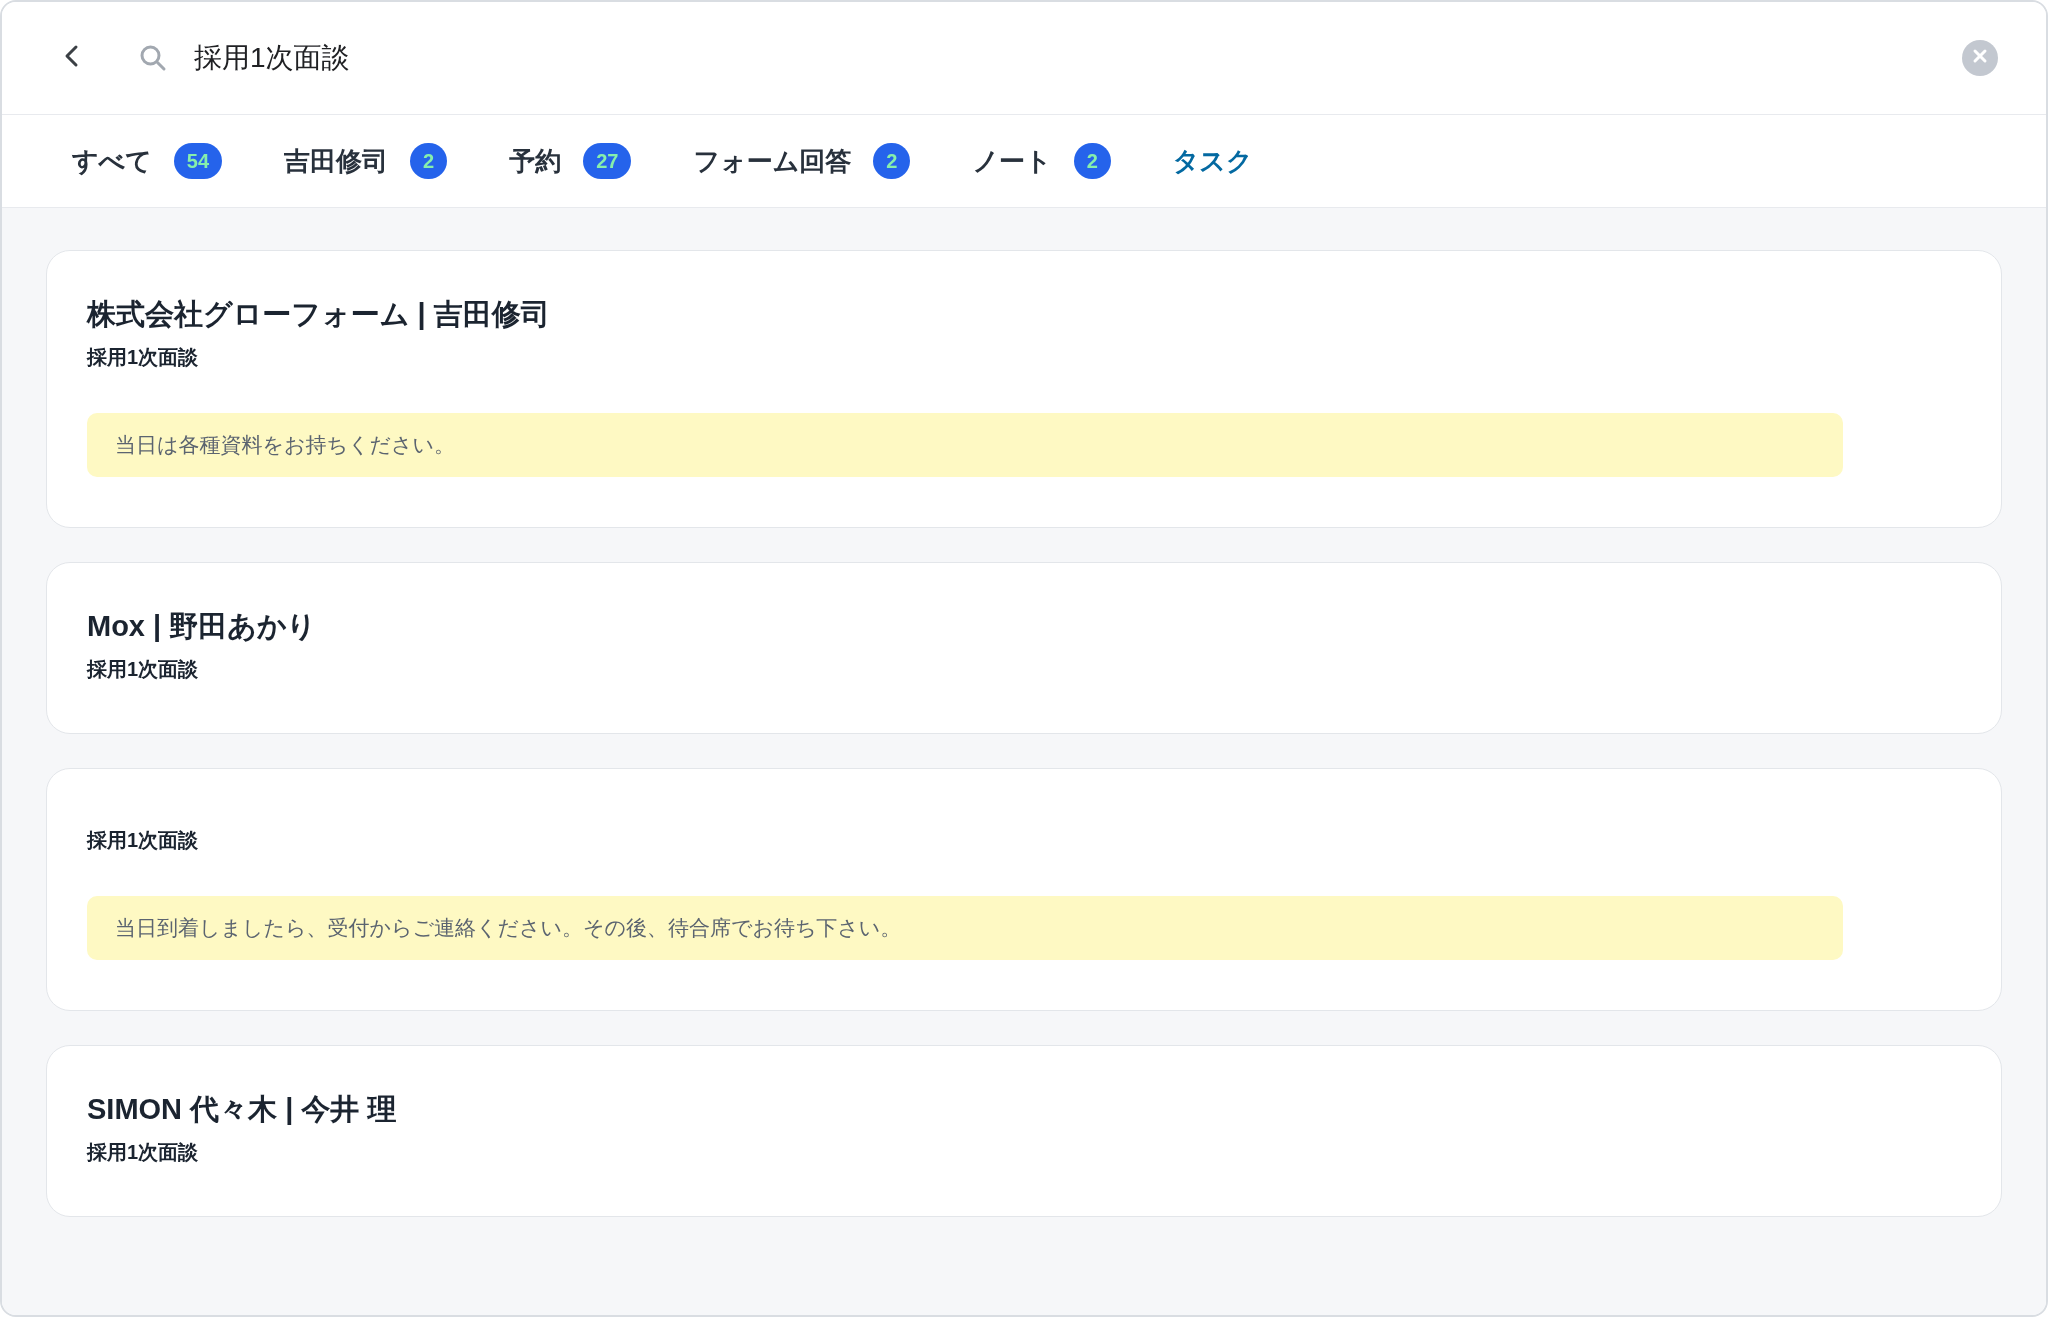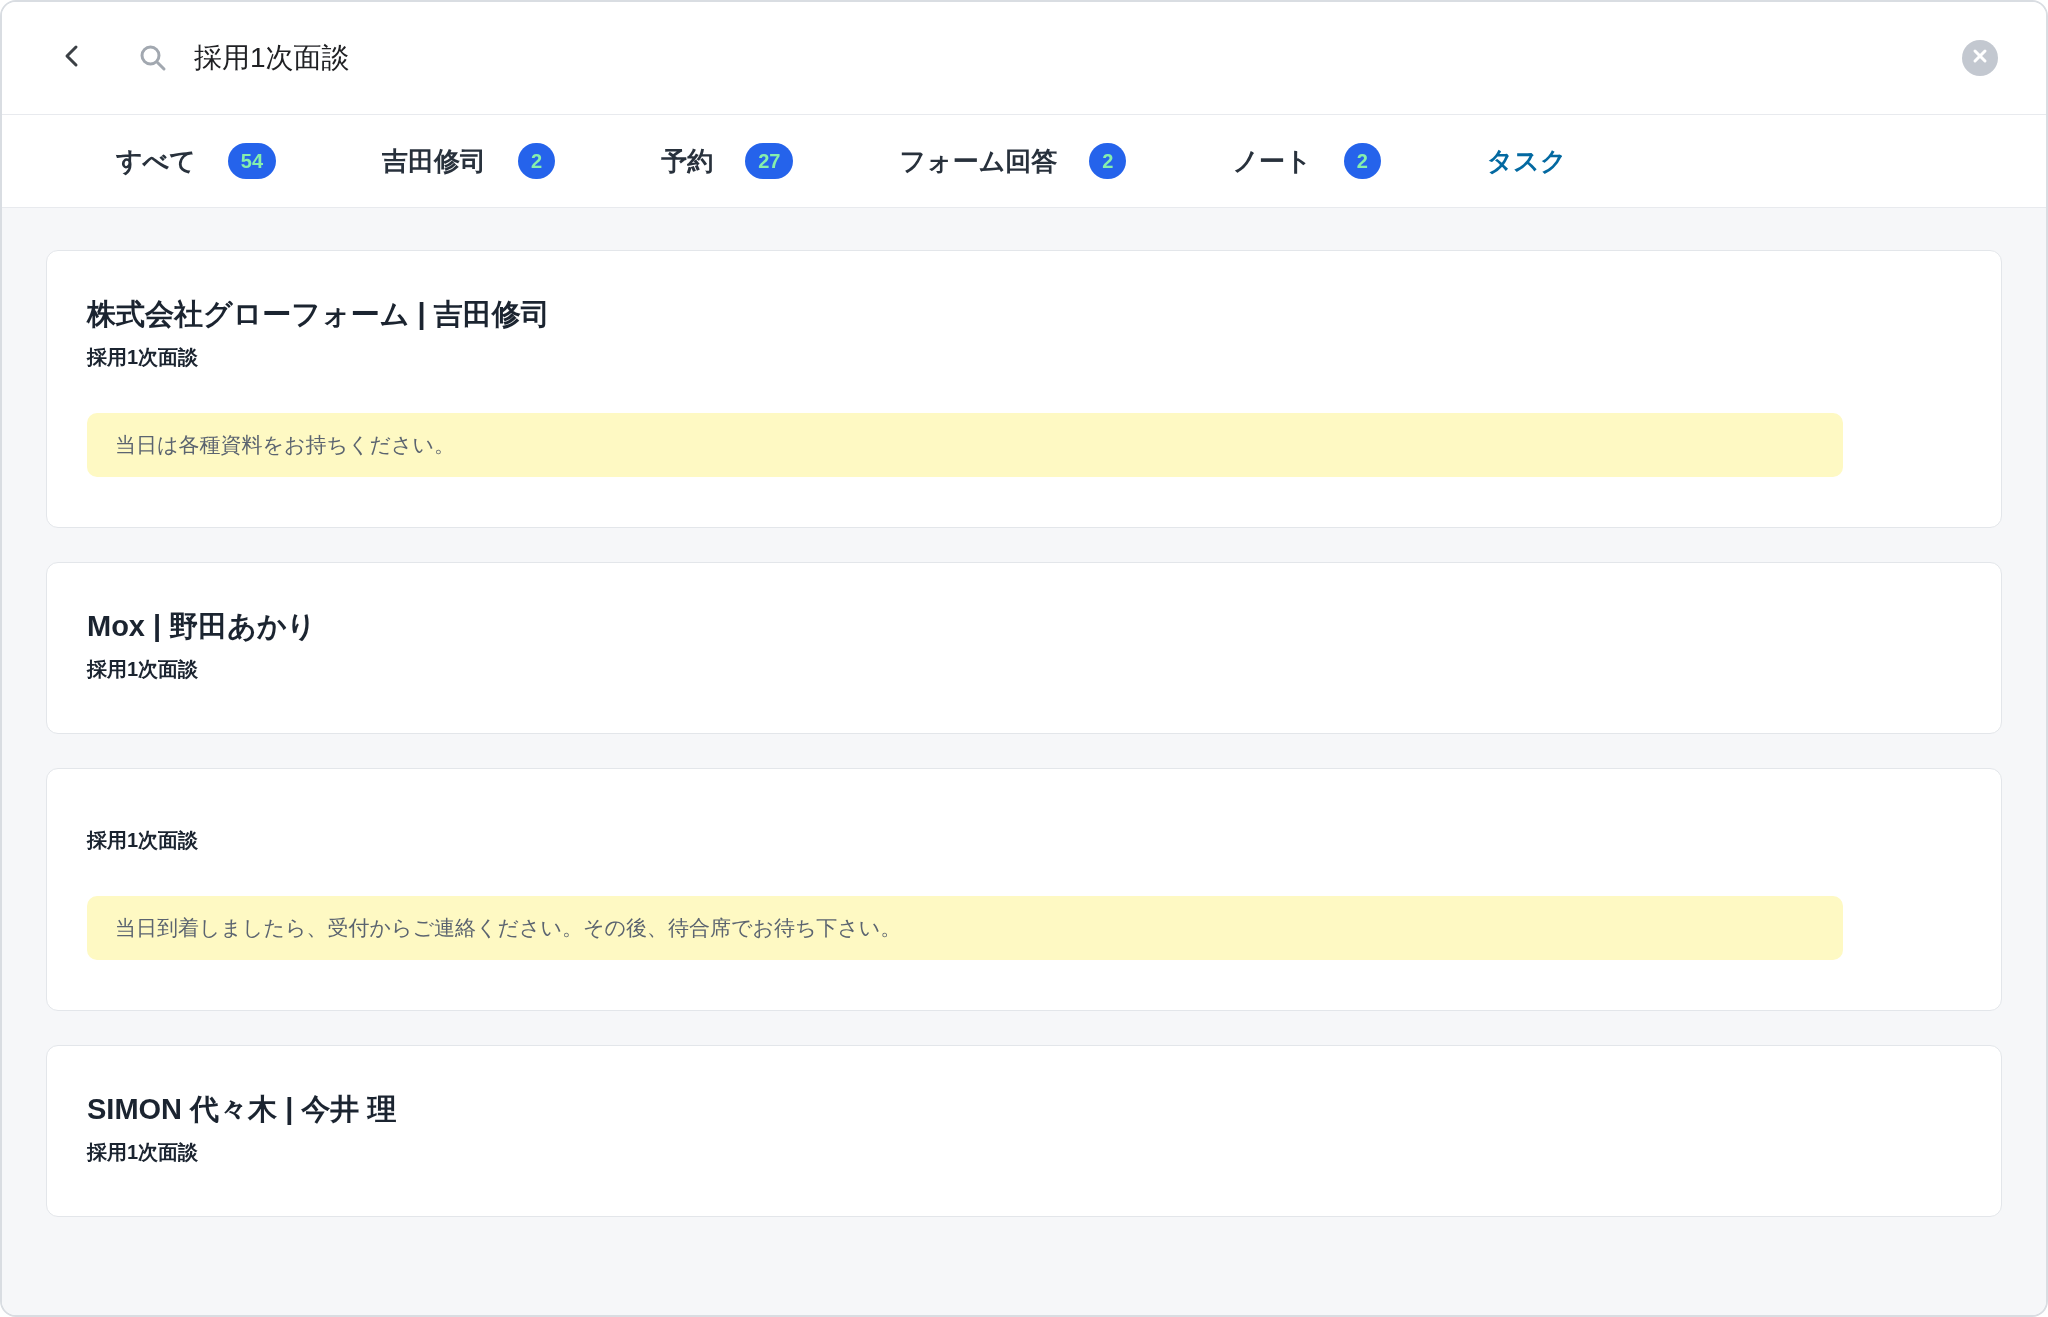--- a/index.html
+++ b/index.html
@@ -65,29 +65,28 @@
     align-items: stretch;
     padding: 0 70px;
     gap: 62px;
     border-top: 1px solid #e8eaee;
     border-bottom: 1px solid #e8eaee;
     background: #ffffff;
   }
   .tab {
     display: flex;
     align-items: center;
-    gap: 32px;
+    gap: 22px;
     font-size: 26px;
     font-weight: 700;
     color: #28313c;
     border-bottom: 4px solid transparent;
     padding-top: 4px;
     cursor: pointer;
     white-space: nowrap;
-    margin-left: 44px;
   }
   .tab.active { color: #2563eb; border-bottom-color: #2563eb; }
   .tab.disabled { color: #0369a1; cursor: default; }
   .badge {
     background: #2563eb;
     color: #86efac;
     font-size: 20px;
     font-weight: 700;
     line-height: 1;
     border-radius: 999px;
@@ -102,21 +101,21 @@
     background: #f6f7f9;
     padding: 42px 44px;
     display: flex;
     flex-direction: column;
     gap: 34px;
     overflow: hidden;
   }
   .card {
     background: #ffffff;
     border: 1px solid #e3e6ea;
-    border-radius: 12px;
+    border-radius: 24px;
     padding: 46px 40px 50px 40px;
     flex: none;
     cursor: pointer;
   }
   .card-title {
     font-size: 29px;
     font-weight: 700;
     color: #1b2430;
     line-height: 1.2;
   }

